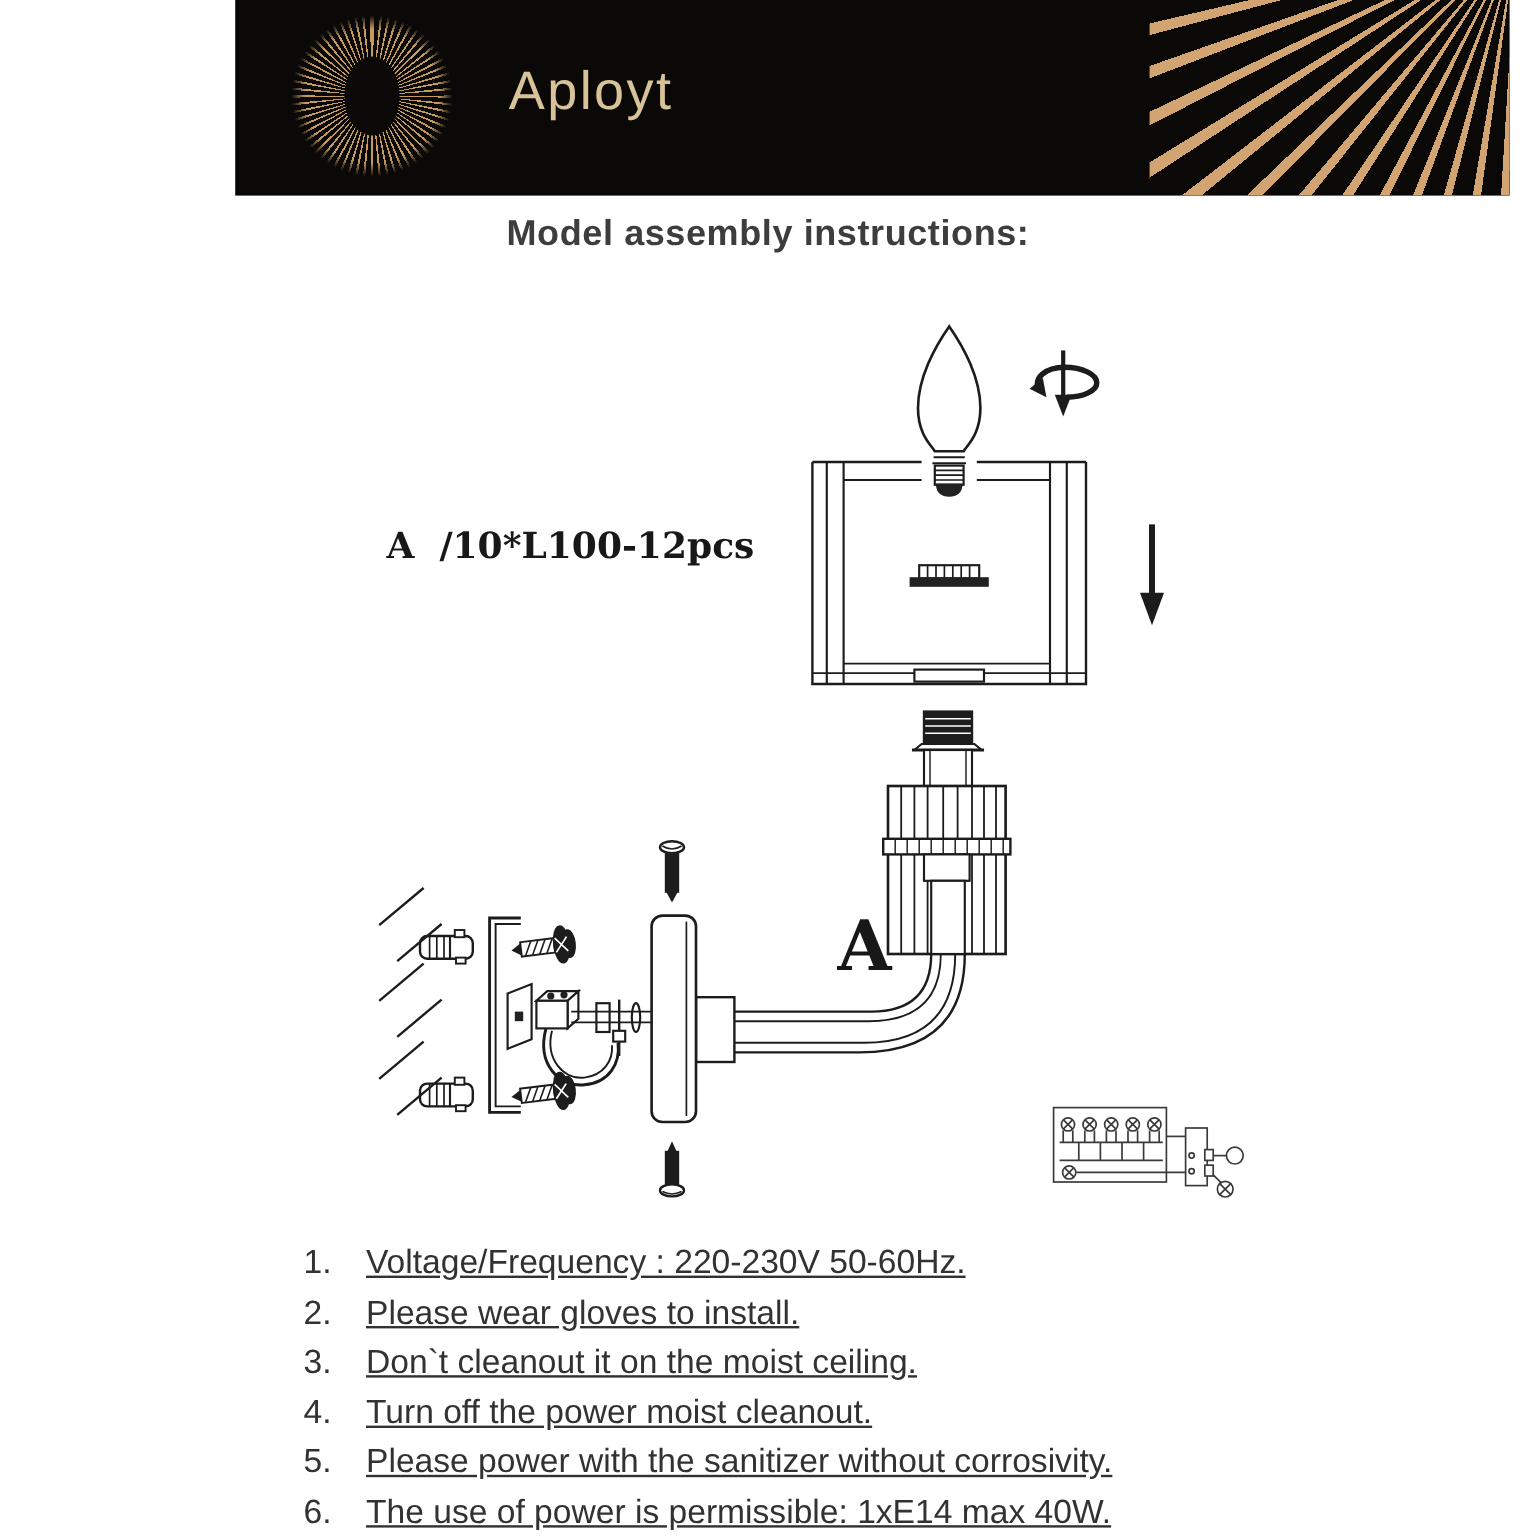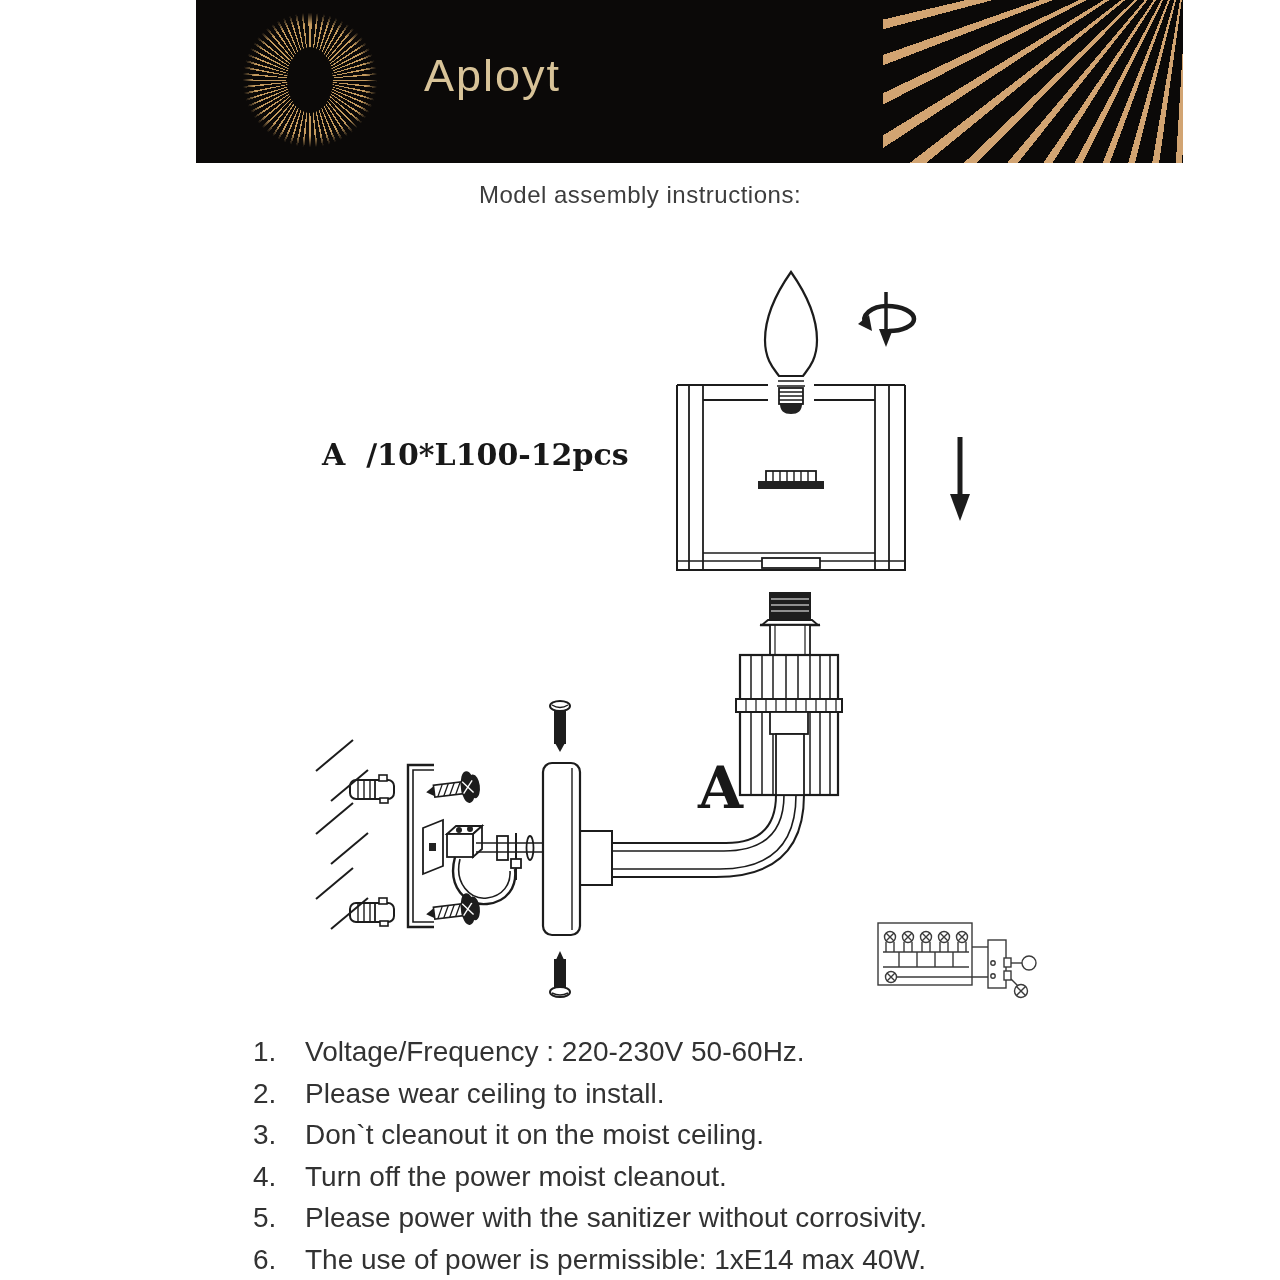--- a/index.html
+++ b/index.html
@@ -1,38 +1,38 @@
 <!DOCTYPE html>
 <html><head>
 <meta charset="utf-8">
 <style>
   html,body{margin:0;padding:0;background:#ffffff;}
   .page{position:relative;width:1280px;height:1280px;background:#ffffff;overflow:hidden;
         font-family:"Liberation Sans",sans-serif;}
   
-  .banner{position:absolute;left:196px;top:0;width:987px;height:163px;background:#0b0908;overflow:hidden;}
+  .banner{position:absolute;left:196px;top:0;width:1062px;height:163px;background:#0b0908;overflow:hidden;}
   .sunburst{position:absolute;left:46px;top:12px;width:136px;height:136px;border-radius:50%;
             background:repeating-conic-gradient(#c49a5e 0deg 1.7deg, rgba(0,0,0,0) 1.7deg 5.6deg);
             -webkit-mask:radial-gradient(circle, #000 0 58%, transparent 70%);
             mask:radial-gradient(circle, #000 0 58%, transparent 70%);}
   .sun-core{position:absolute;left:91px;top:47px;width:46px;height:66px;border-radius:50%;background:#0b0908;}
   .brand{position:absolute;left:228px;top:50px;font-size:45px;font-weight:300;letter-spacing:2px;
          color:#d8c398;font-family:"Liberation Sans",sans-serif;}
   .banner-rays{position:absolute;top:0;right:0;width:300px;height:163px;
         background:repeating-conic-gradient(from 188deg at 102% -32%, #d2a472 0deg 1.7deg, rgba(0,0,0,0) 1.7deg 6.1deg);}
   
   .title-block{position:absolute;left:0;top:176px;width:1280px;text-align:center;color:#3d3d3d;}
-  .title-line{font-size:24px;line-height:37px;font-weight:400;letter-spacing:.5px;}
+  .title-line{font-size:30px;line-height:37px;font-weight:700;letter-spacing:.5px;}
   
   .diagram-svg{position:absolute;left:0;top:0;}
   
   .instructions{position:absolute;left:253px;top:1031px;width:830px;color:#323232;}
   .instr-row{display:flex;font-size:28px;line-height:41.5px;}
   .instr-num{width:52px;flex:0 0 52px;}
-  .instr-text{flex:1;}
+  .instr-text{flex:1;text-decoration:underline;}
 </style>
 </head>
 <body>
 
 <div class="page">
 
   <div class="banner">
     <div class="sunburst"></div>
     <div class="sun-core"></div>
     <div class="brand">Aployt</div>
@@ -229,21 +229,21 @@
     </g>
   </svg>
 
   <div class="instructions">
     <div class="instr-row">
       <span class="instr-num">1.</span>
       <span class="instr-text">Voltage/Frequency : 220-230V 50-60Hz.</span>
     </div>
     <div class="instr-row">
       <span class="instr-num">2.</span>
-      <span class="instr-text">Please wear ceiling to install.</span>
+      <span class="instr-text">Please wear gloves to install.</span>
     </div>
     <div class="instr-row">
       <span class="instr-num">3.</span>
       <span class="instr-text">Don`t cleanout it on the moist ceiling.</span>
     </div>
     <div class="instr-row">
       <span class="instr-num">4.</span>
       <span class="instr-text">Turn off the power moist cleanout.</span>
     </div>
     <div class="instr-row">

